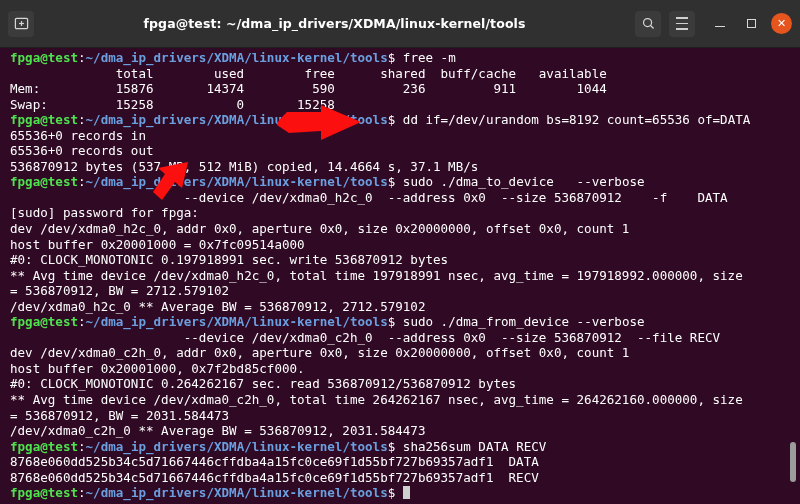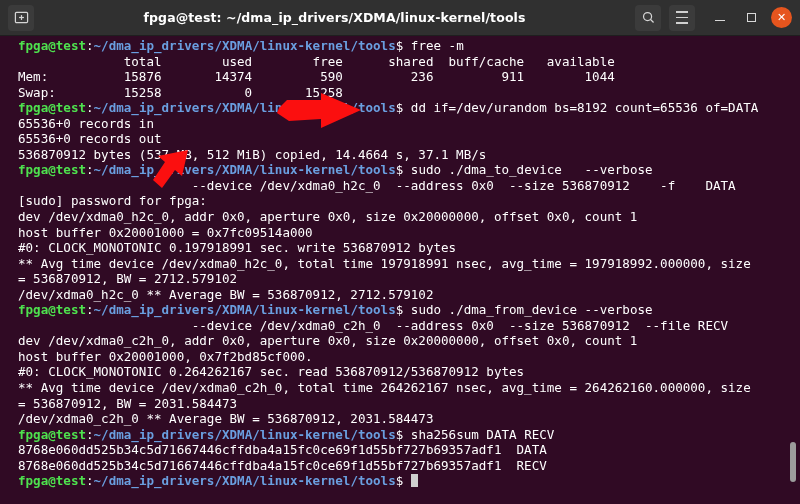--- a/index.html
+++ b/index.html
@@ -20,21 +20,21 @@
     height: 504px;
     background: #300a24;
     display: flex;
     flex-direction: column;
     overflow: hidden;
   }
 
   
   #titlebar {
     position: relative;
-    height: 36px;
+    height: 48px;
     min-height: 36px;
     background: #303030;
     border-bottom: 1px solid #1f1f1f;
     display: flex;
     align-items: center;
     padding: 0 8px;
     box-sizing: border-box;
   }
   .tb-btn {
     width: 26px;
@@ -106,21 +106,21 @@
     background: #d0d0d0;
     margin: 2px 0;
   }
 
   
   #terminal {
     position: relative;
     flex: 1 1 auto;
     background: #300a24;
     overflow: hidden;
-    padding: 2px 0 0 18px;
+    padding: 2px 0 0 10px;
     box-sizing: border-box;
   }
   #screen {
     font-family: "DejaVu Sans Mono", monospace;
     font-size: 12.55px;
     line-height: 15.55px;
     color: #ffffff;
     white-space: pre;
     letter-spacing: 0px;
   }

